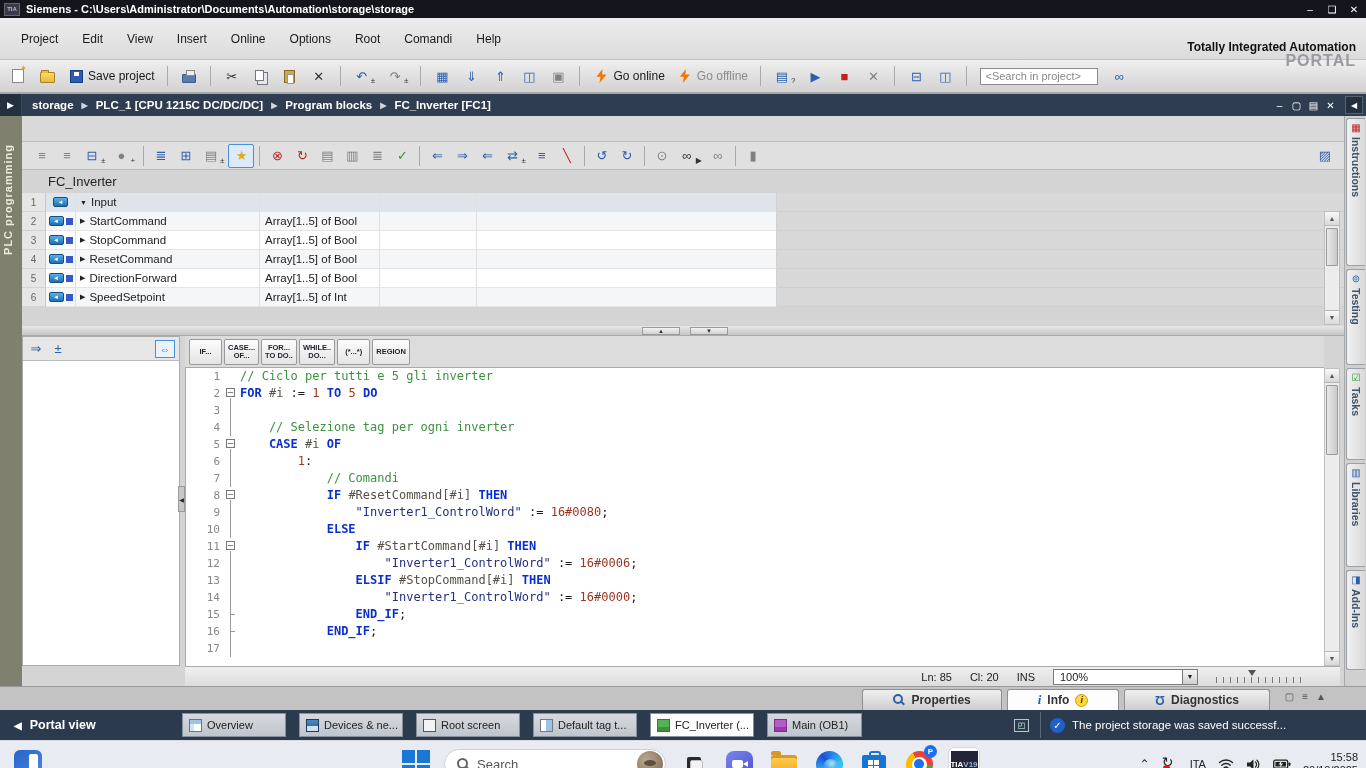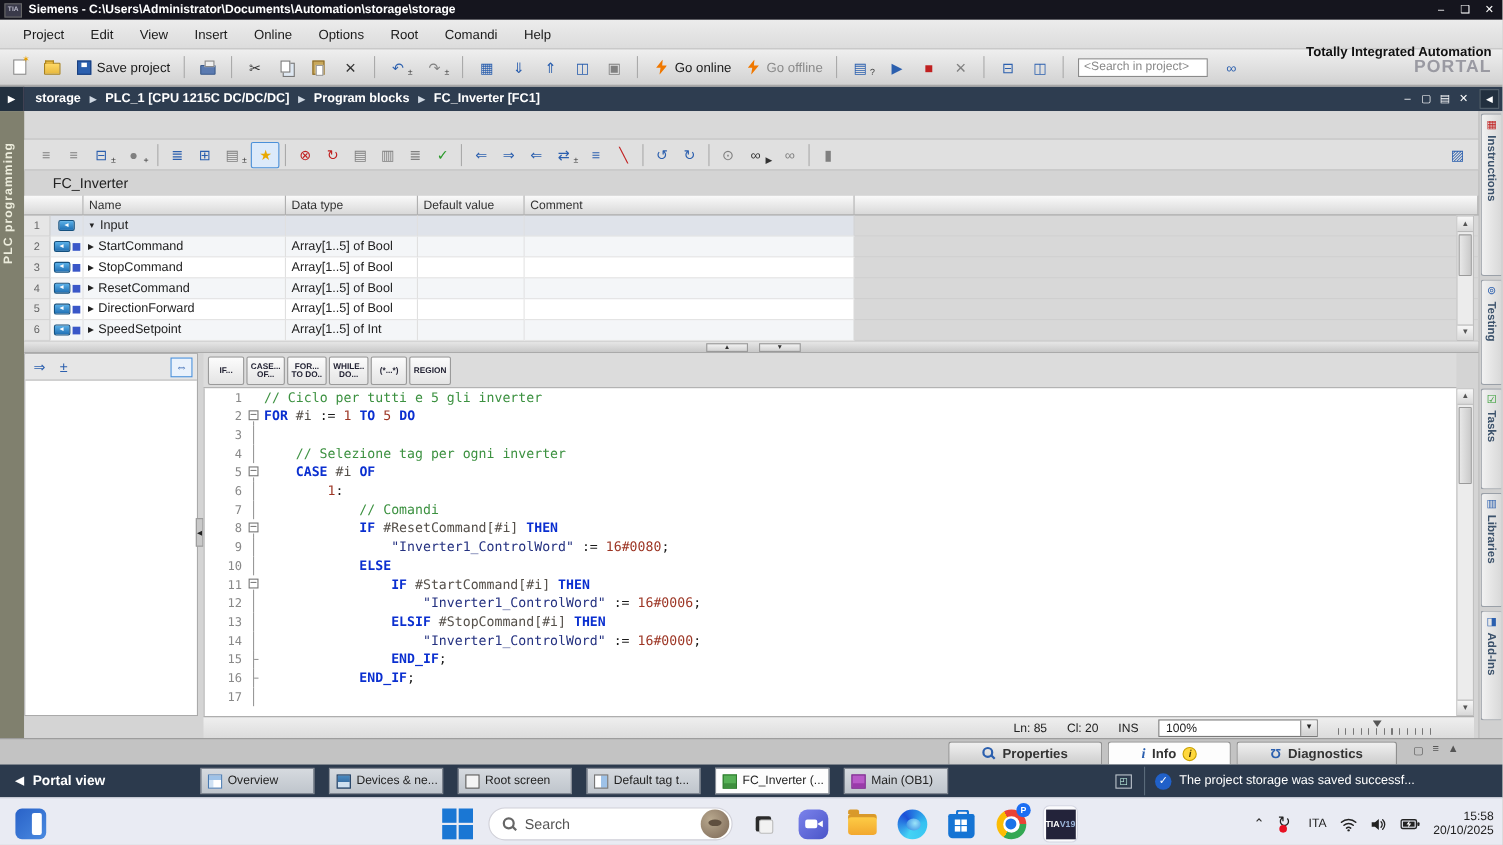--- a/index.html
+++ b/index.html
@@ -6,21 +6,21 @@
   html,body { width:1366px; height:768px; overflow:hidden; }
   body { font-family:"Liberation Sans", sans-serif; font-size:11px; color:#222; background:#d4d4d4; position:relative; }
 
   
   #titlebar { height:18px; background:#15151e; color:#fff; display:flex; align-items:center; padding:0 4px; gap:6px; }
   #titlebar .logo { width:16px; height:13px; background:#3a3a4a; border:1px solid #666; color:#bbc; font-size:6px; font-weight:bold; display:flex; align-items:center; justify-content:center; }
   #titlebar .ttl { font-weight:bold; font-size:11px; flex:1; }
   #titlebar .wbtn { width:16px; text-align:center; font-size:10px; color:#fff; cursor:default; }
 
   
-  #menubar { height:27px; background:linear-gradient(#ececec,#dcdcdc); display:flex; align-items:center; padding-left:10px; gap:2px; border-bottom:1px solid #c0c0c0; }
+  #menubar { height:42px; background:linear-gradient(#ececec,#dcdcdc); display:flex; align-items:center; padding-left:10px; gap:2px; border-bottom:1px solid #c0c0c0; }
   .mitem { padding:3px 11px; font-size:12px; color:#1a1a1a; }
 
   
   #brand { position:absolute; right:10px; top:40px; text-align:right; line-height:14px; z-index:5; }
   #brand .b1 { font-size:12px; font-weight:bold; color:#111; }
   #brand .b2 { font-size:16px; font-weight:bold; color:#9a9aa2; letter-spacing:1px; }
 
   
   #maintoolbar { height:34px; background:linear-gradient(#efefef,#d2d2d2); display:flex; align-items:center; padding:0 6px; gap:5px; border-bottom:2px solid #a8a8a8; }
   .tbtn { display:inline-flex; align-items:center; gap:3px; padding:2px 3px; border-radius:2px; }
@@ -456,28 +456,20 @@
         </span>
         <span class="tsep"></span>
         <span class="tbtn">
           <span class="ic c-gray">▮</span>
         </span>
         <span class="ic c-blue helpic">▨</span>
       </div>
     <div id="blocktitle">FC_Inverter</div>
 
     <div id="vartable">
-      <div class="trow thead">
-        <div class="c-numico"></div>
-        <div class="c-name" id="h-name">Name</div>
-        <div class="c-type" id="h-type">Data type</div>
-        <div class="c-def" id="h-def">Default value</div>
-        <div class="c-com" id="h-com">Comment</div>
-        <div class="c-rest"></div>
-      </div>
       <div id="tbody">
           <div class="trow section">
             <div class="c-num">1</div>
             <div class="c-ico">
               <span class="tagico">◄</span>
             </div>
             <div class="c-name">
               <span class="xarrow">▼</span>
               <span>Input</span>
             </div>

